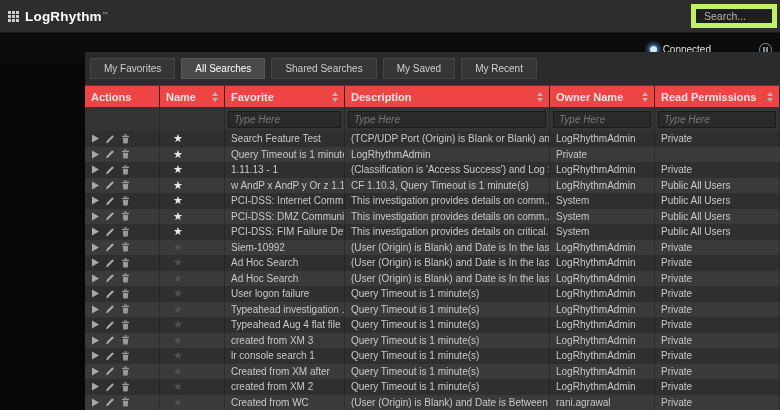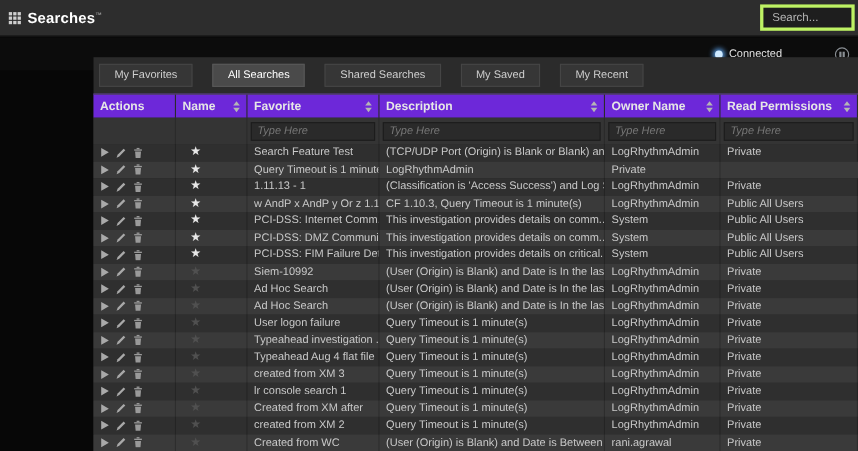--- a/index.html
+++ b/index.html
@@ -25,21 +25,21 @@
 
   .nav { display:flex; height:100%; margin-left:14px; }
   .nav-item {
     display:flex; align-items:center; padding:0 18px;
     color:#c3c3c3; font-size:11px; cursor:pointer; height:100%;
   }
   .nav-item.active { background:#3f3f3f; color:#ffffff; }
 
   .search-btn {
     position:absolute; right:3px; top:4px; width:86px; height:24px;
-    background:#1e1e1e; border:3px solid #bef264; color:#b5b5b5;
+    background:#1e1e1e; border:5px solid #bef264; color:#b5b5b5;
     font-size:10.5px; display:flex; align-items:center; padding-left:8px;
     cursor:pointer;
   }
 
   
   .statusbar {
     position:absolute; top:34px; left:0; width:780px; height:30px;
     background:#0c0c0c; display:flex; align-items:center;
     justify-content:flex-end; padding-right:8px;
   }
@@ -55,32 +55,32 @@
     gap:1.5px; cursor:pointer;
   }
   .pause-circle i { width:1.5px; height:5px; background:#8a8f94; }
 
   
   .content {
     position:absolute; left:85px; top:52px; right:0; bottom:0;
     background:#2b2b2b;
   }
 
-  .tabstrip { display:flex; padding:6px 0 6px 5px; gap:18px; }
+  .tabstrip { display:flex; padding:6px 0 6px 5px; gap:6px; }
   .vtab {
     height:21px; display:flex; align-items:center; padding:0 13px;
     font-size:10px; color:#cfcfcf; background:#363636;
     border:1px solid #454545; cursor:pointer; white-space:nowrap;
   }
   .vtab.active { background:#4a4a4a; color:#ffffff; border-color:#585858; }
 
   
   .cols { display:grid; grid-template-columns:75px 65px 120px 205px 105px 1fr; }
 
-  .grid-head { background:#6d28d9; height:22px; border-top:1px solid #454545; }
+  .grid-head { background:#ef4444; height:22px; border-top:1px solid #454545; }
   .hcell {
     display:flex; align-items:center; justify-content:space-between;
     padding:0 6px; color:#e6e6e6; font-size:11px; font-weight:bold;
     border-right:1px solid #2a2a2a; overflow:hidden; white-space:nowrap;
     cursor:pointer;
   }
   .sort { display:inline-flex; flex-direction:column; gap:2px; margin-left:4px; cursor:pointer; }
   .sort .up { width:0; height:0; border-left:3.5px solid transparent; border-right:3.5px solid transparent; border-bottom:4px solid #b5b5b5; }
   .sort .dn { width:0; height:0; border-left:3.5px solid transparent; border-right:3.5px solid transparent; border-top:4px solid #b5b5b5; }
 
@@ -116,21 +116,21 @@
       <i></i>
         <i></i>
         <i></i>
         <i></i>
         <i></i>
         <i></i>
         <i></i>
         <i></i>
         <i></i>
     </span>
-    <span class="logo-text"><span>Searches</span><span class="tm">™</span></span>
+    <span class="logo-text"><span>LogRhythm</span><span class="tm">™</span></span>
   </div>
   <div class="search-btn">Search...</div>
 </header>
 
 <div class="statusbar">
   <span class="conn-dot"></span>
   <span class="conn-label">Connected</span>
   <span class="pause-circle">
       <i></i>
       <i></i>

